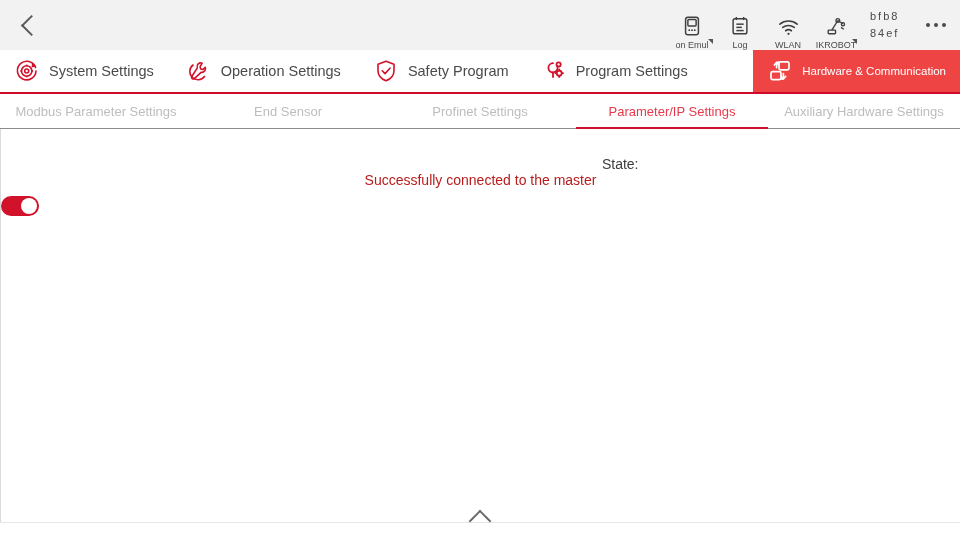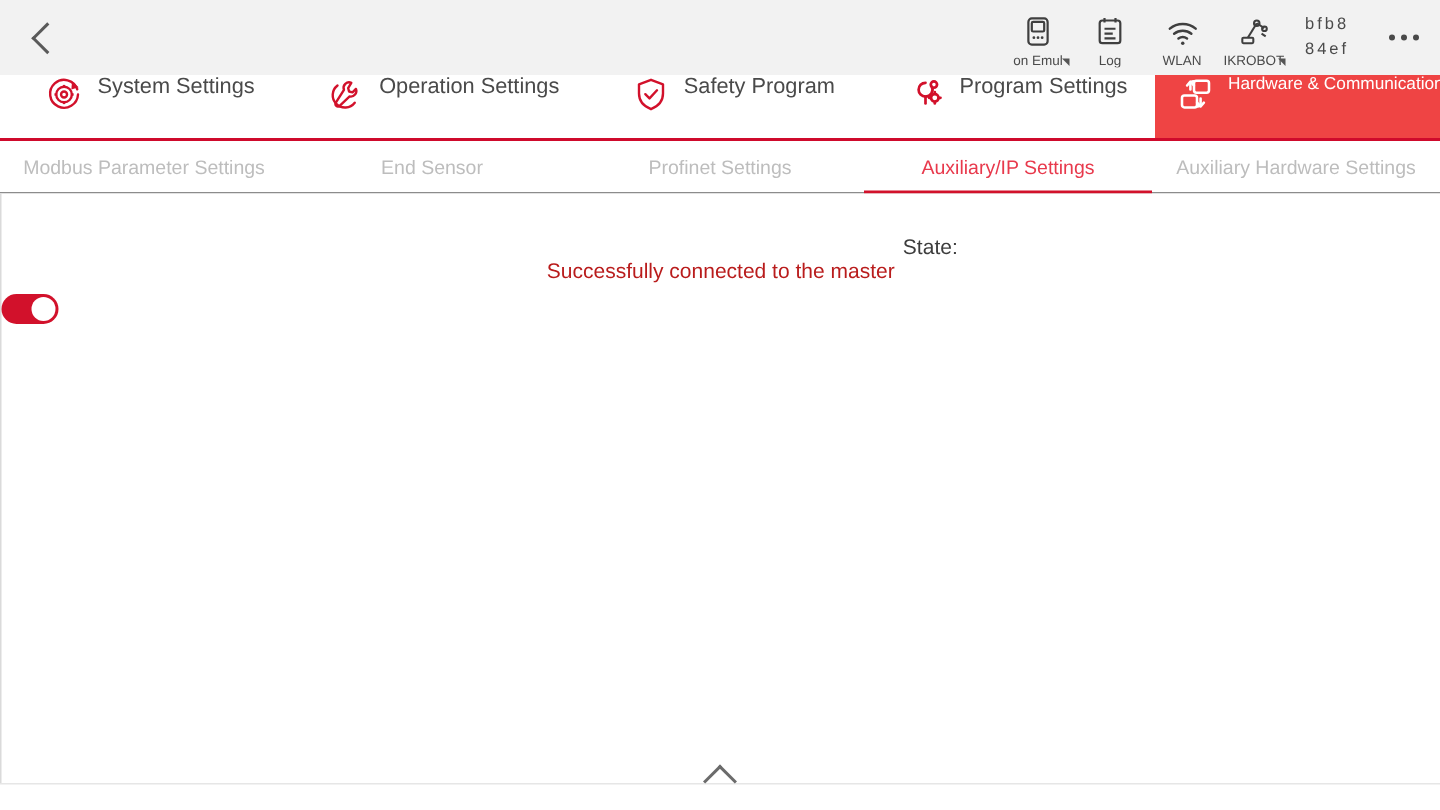--- a/index.html
+++ b/index.html
@@ -36,21 +36,21 @@
     margin-left: 5px;
   }
   .status-right {
     position: absolute; right: 0; top: 0;
     height: 50px;
     display: flex; align-items: flex-start;
   }
   .st-item {
     width: 48px; height: 50px;
     display: flex; flex-direction: column;
-    align-items: center; justify-content: center;
+    align-items: center; justify-content: flex-end;
     padding-top: 4px;
     position: relative;
   }
   .st-ico { height: 24px; display: flex; align-items: center; justify-content: center; }
   .st-lb {
     font-size: 9px; color: #4a4a4a; margin-top: 2px;
     white-space: nowrap; overflow: hidden;
     max-width: 46px; text-align: center;
   }
   .st-caret {
@@ -71,25 +71,24 @@
   .dots i { width: 4px; height: 4px; background: #4a4a4a; border-radius: 50%; display: block; }
 
   
   .mainnav {
     height: 44px; flex: 0 0 44px;
     display: flex; align-items: stretch;
     background: #ffffff;
     border-bottom: 2px solid #cf0a2c;
   }
   .nav-item {
-    display: flex; align-items: flex-start; gap: 9px;
+    display: flex; align-items: center; gap: 9px;
     padding: 0 18px 0 14px;
     color: #4a4a4a; font-size: 14.5px;
     white-space: nowrap;
-    margin-left: 16px;
   }
   .nav-item.active {
     background: #ef4444; color: #ffffff; margin-left: auto;
     padding-right: 14px;
   }
   .nav-item.active .nav-lb { font-size: 11.5px; }
   .nav-ico { width: 26px; height: 26px; display: block; flex: 0 0 26px; }
 
   
   .subtabs {
@@ -303,21 +302,21 @@
     <div class="sub-item">
       <span>Modbus Parameter Settings</span>
     </div>
     <div class="sub-item">
       <span>End Sensor</span>
     </div>
     <div class="sub-item">
       <span>Profinet Settings</span>
     </div>
     <div class="sub-item active">
-      <span>Auxiliary/IP Settings</span>
+      <span>Parameter/IP Settings</span>
     </div>
     <div class="sub-item">
       <span>Auxiliary Hardware Settings</span>
     </div>
   </div>
 
   <div class="content">
 
     <div class="row row-state">
       <span class="lbl">State:</span>

